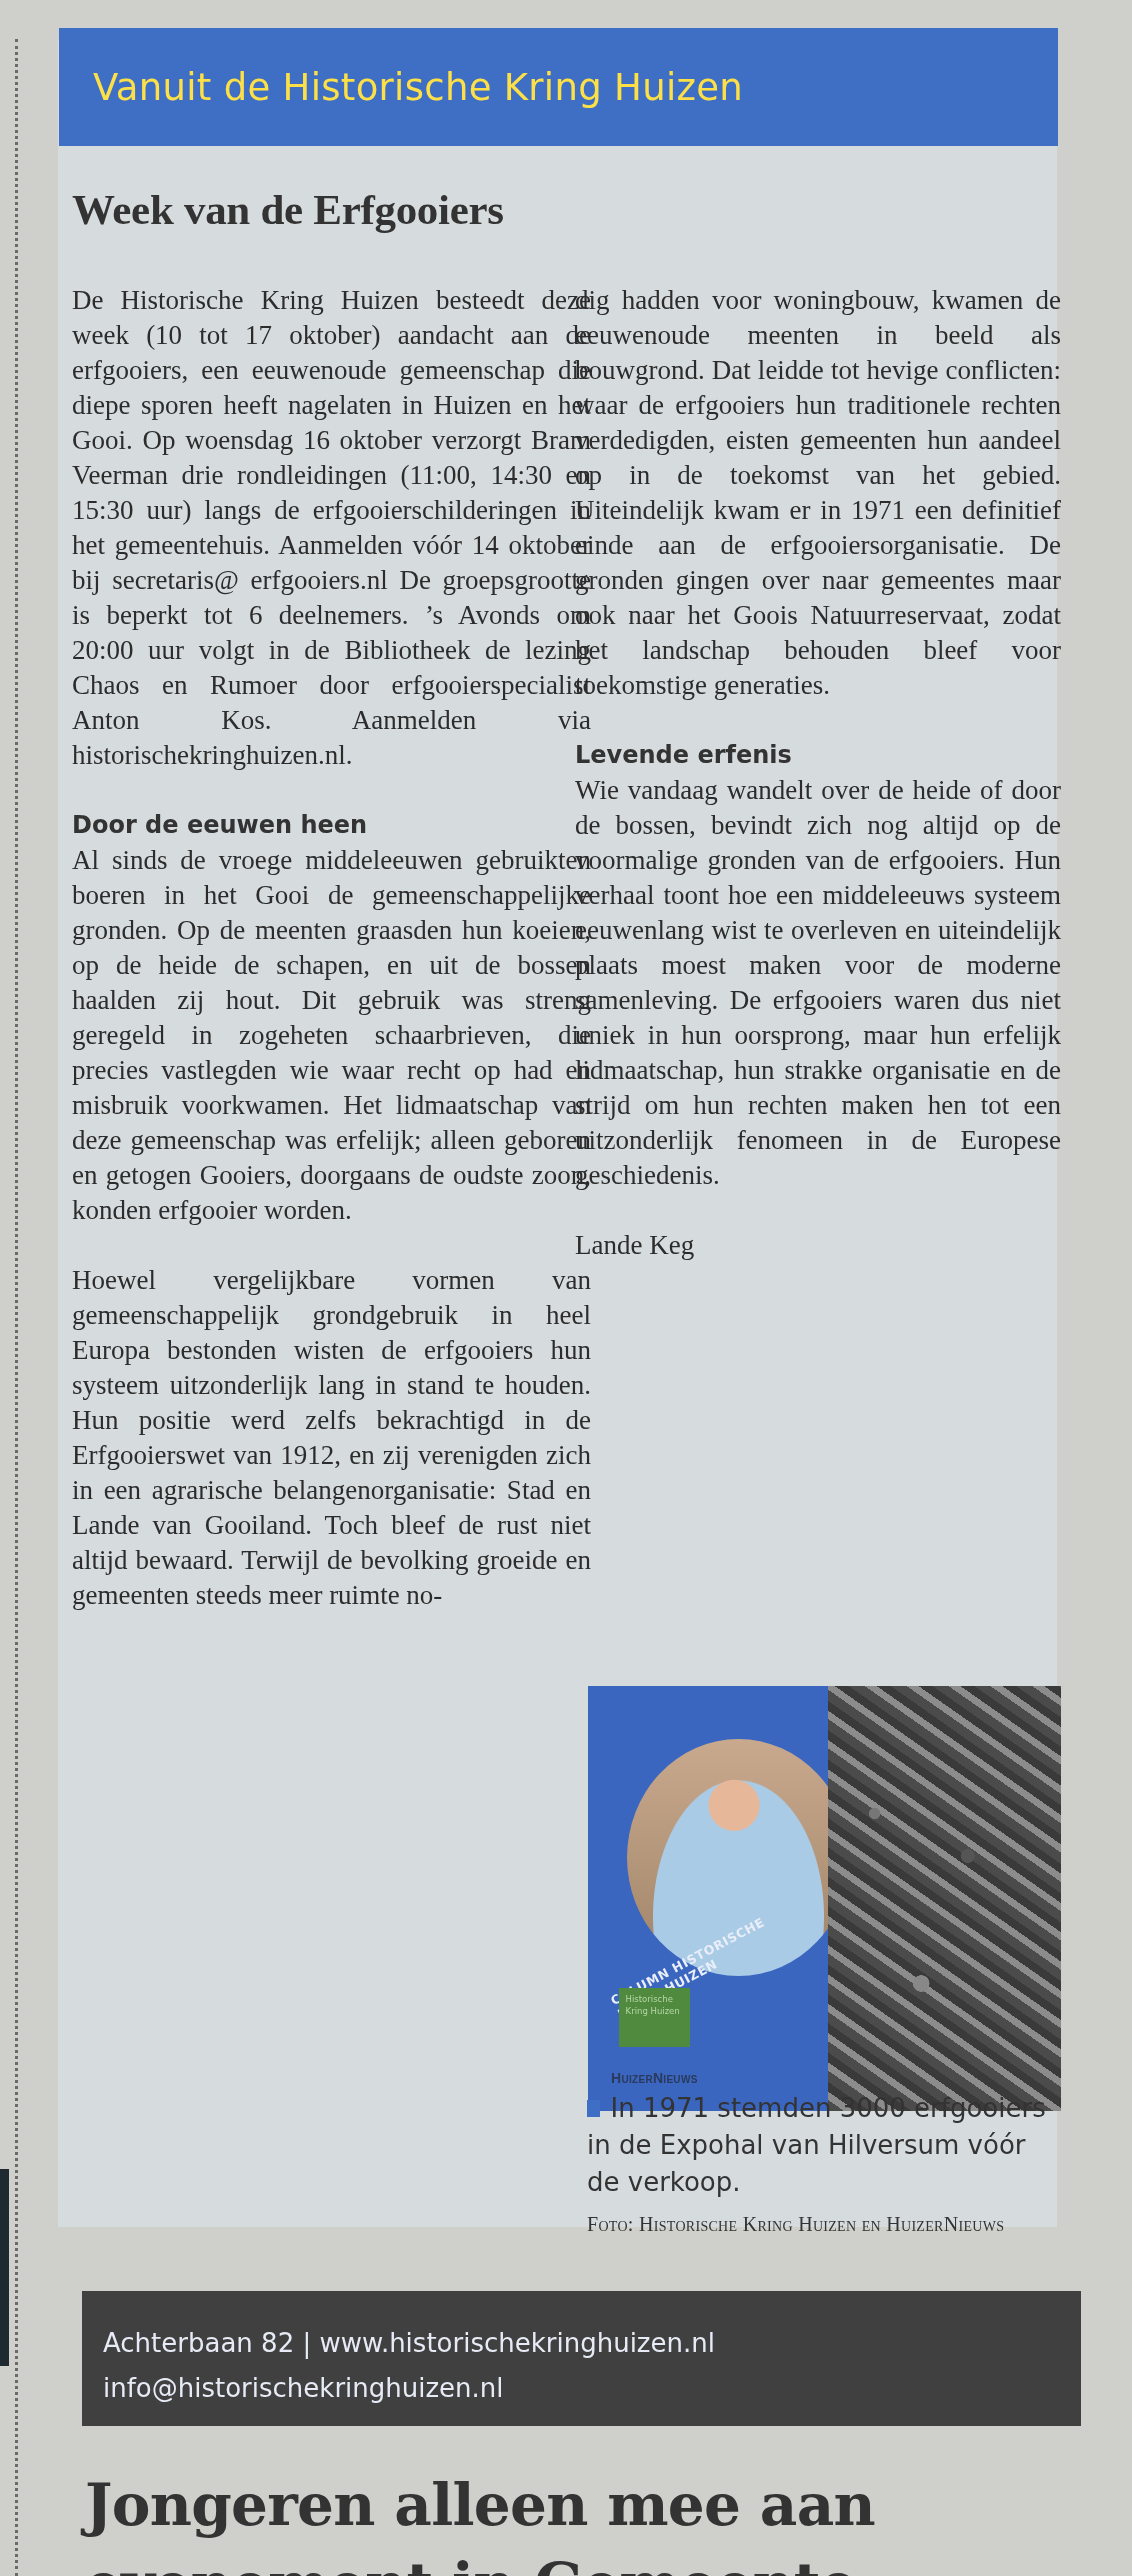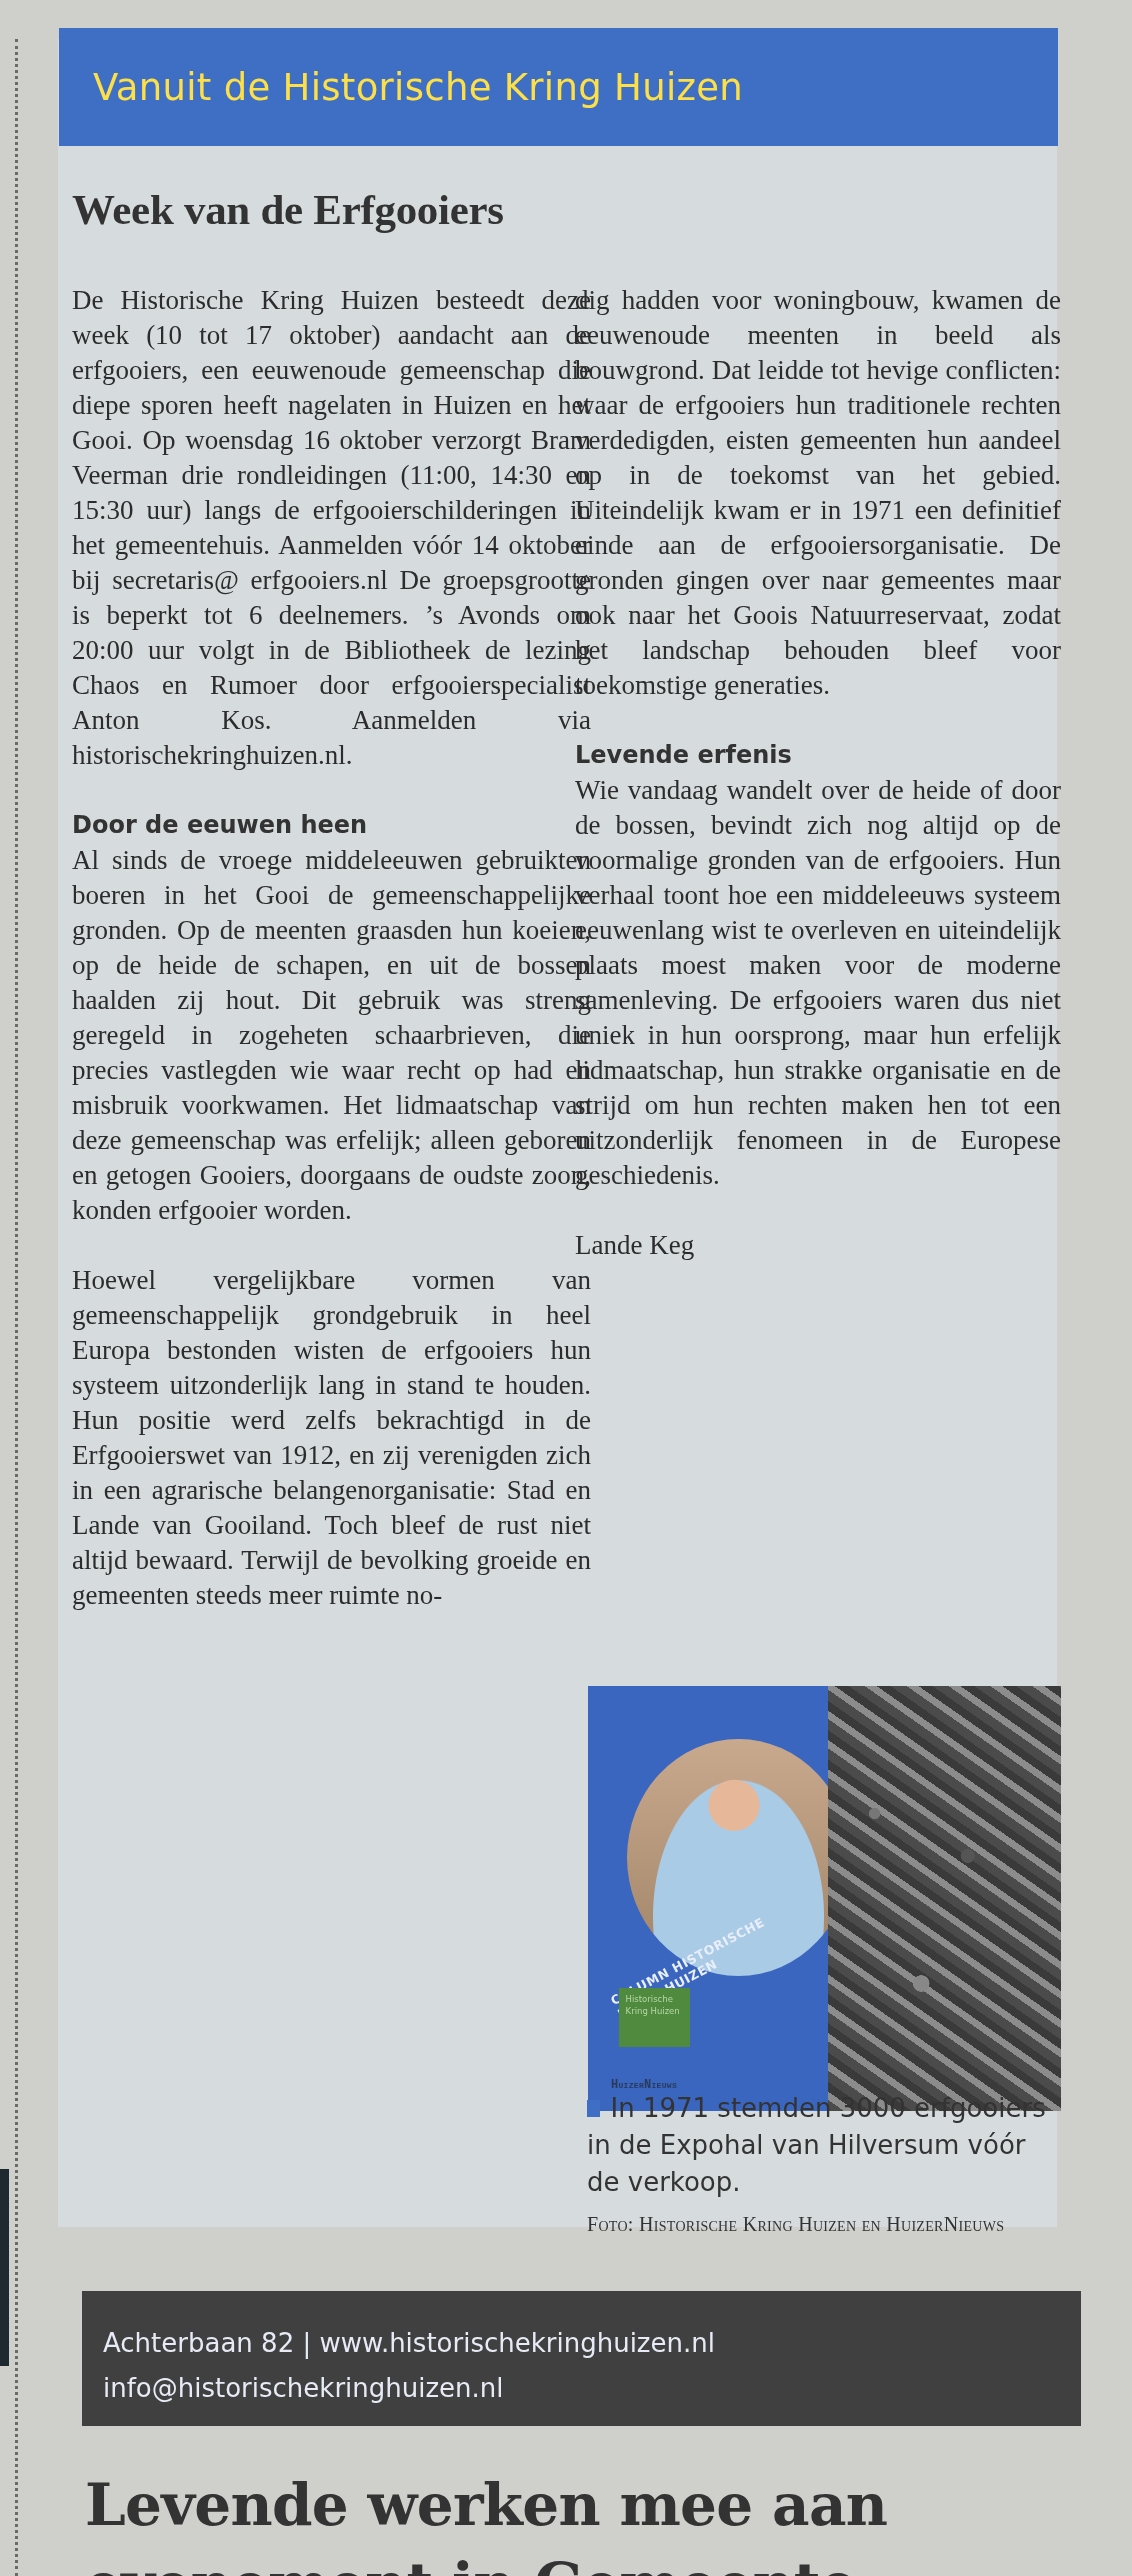--- a/index.html
+++ b/index.html
@@ -84,22 +84,22 @@
     font-size: 12.5px; color: #e9eef8; letter-spacing: 0.7px;
     transform: rotate(-28deg); transform-origin: left top;
   }
   .mini-logo {
     position: absolute; left: 31px; top: 302px; width: 71px; height: 59px;
     background: #4f8a3e;
     color: #b7d6a6; font-family: "DejaVu Sans", sans-serif; font-size: 8.5px; line-height: 12px;
     padding: 5.3px 6.6px; box-sizing: border-box;
   }
   .photo-credit-logo {
-    position: absolute; left: 23px; top: 392px;
-    font-family: Liberation Mono, monospace; font-weight: bold; font-size: 12px; color: #2a3a5a;
+    position: absolute; left: 23px; top: 384px;
+    font-family: Liberation Sans, sans-serif; font-weight: bold; font-size: 14px; color: #2a3a5a;
     font-variant: small-caps; letter-spacing: 0.3px;
   }
   .caption {
     position: absolute; left: 587px; top: 2090px; width: 473px;
     font-family: "DejaVu Sans", "Liberation Sans", sans-serif;
     font-size: 26px; line-height: 37px; color: #333;
   }
   .caption-marker {
     display: inline-block; width: 13px; height: 17px; background: #3f6fc4;
     margin-right: 10.5px; vertical-align: 0px;
@@ -171,15 +171,15 @@
 <div class="caption">
   <span class="caption-marker"></span><span>In 1971 stemden 3000 erfgooiers in de Expohal van Hilversum vóór de verkoop.</span>
 </div>
 <div class="photo-credit">Foto: Historische Kring Huizen en HuizerNieuws</div>
 
 <div class="footer-banner">
   <div>Achterbaan 82 | www.historischekringhuizen.nl</div>
   <div>info@historischekringhuizen.nl</div>
 </div>
 
-<div class="next-headline">Levende werken mee aan</div>
+<div class="next-headline">Jongeren alleen mee aan</div>
 <div class="next-headline-2">evenement in Gemeente</div>
 
 
 </body></html>

